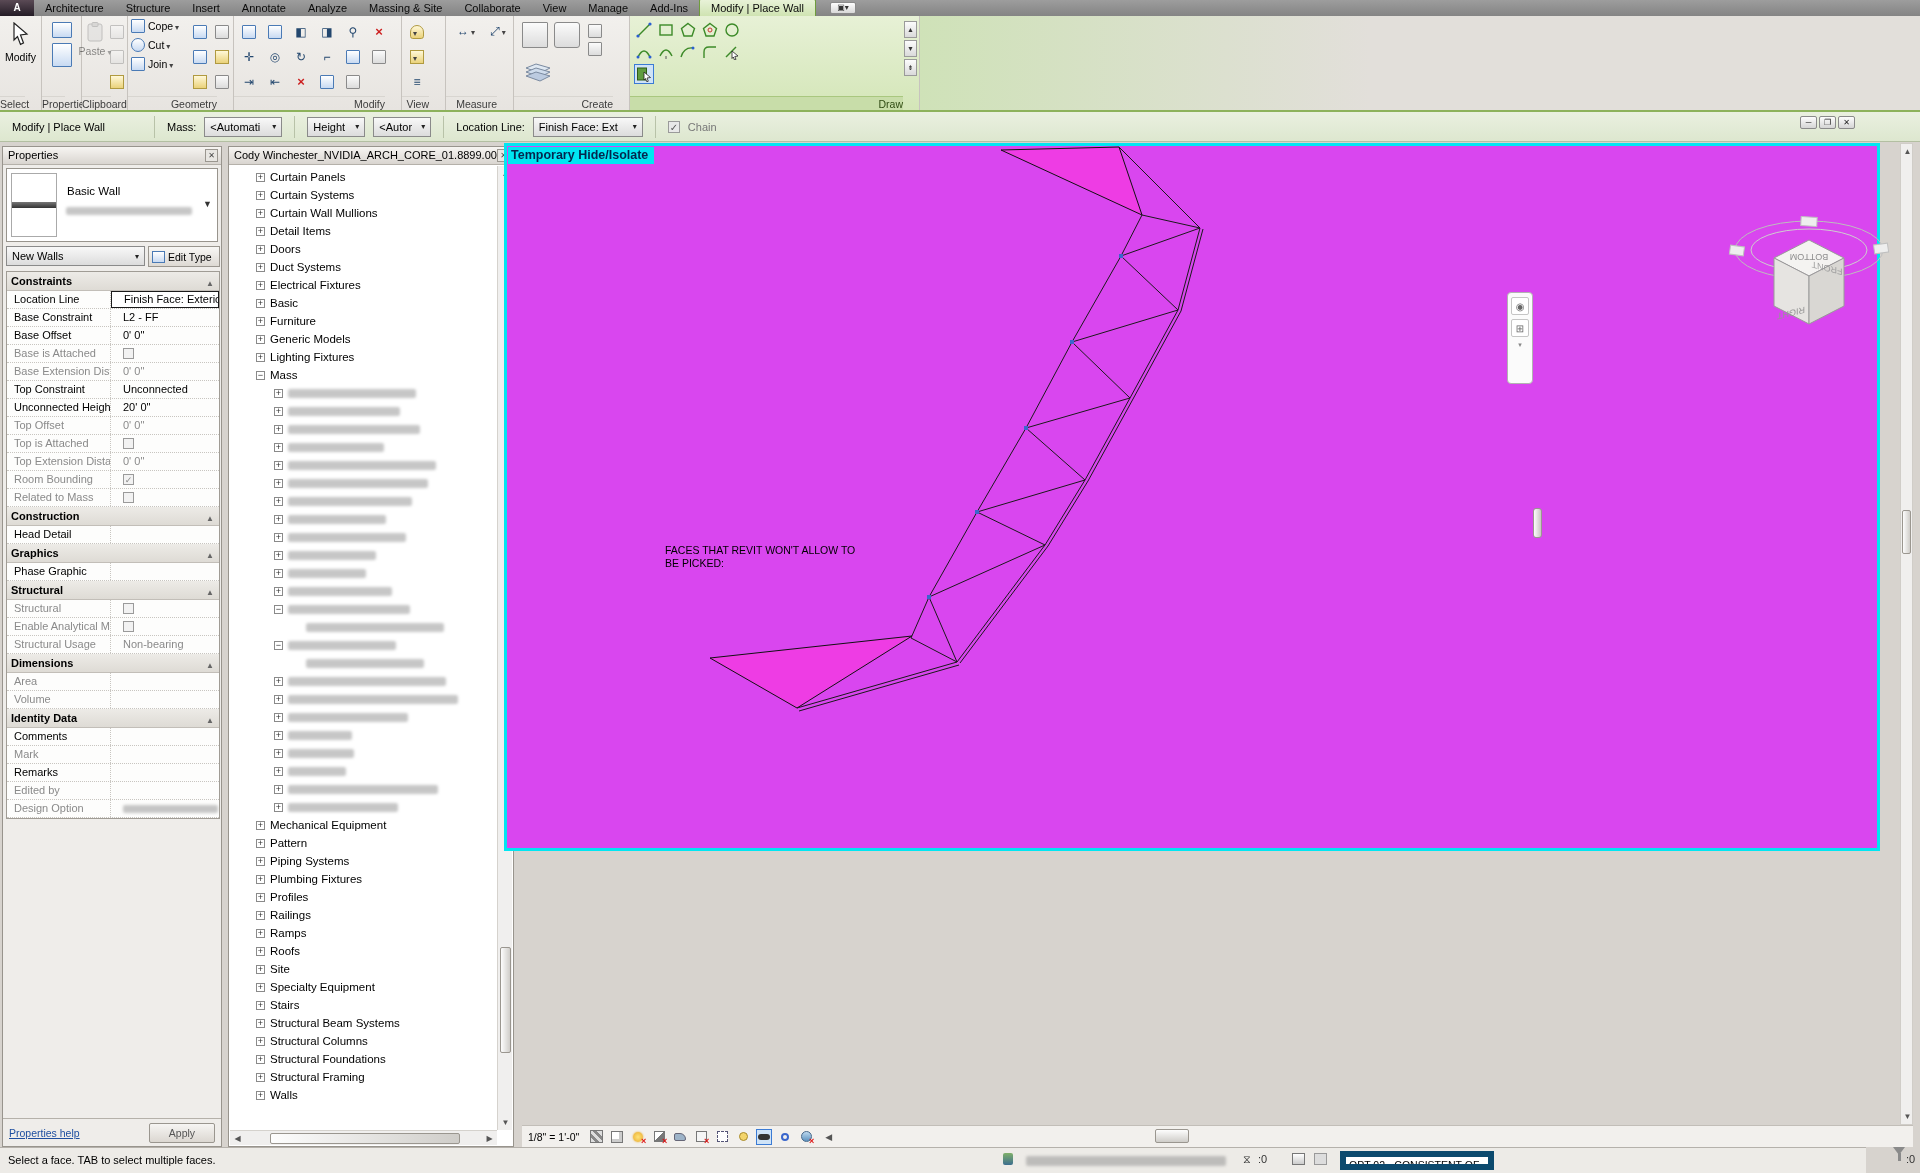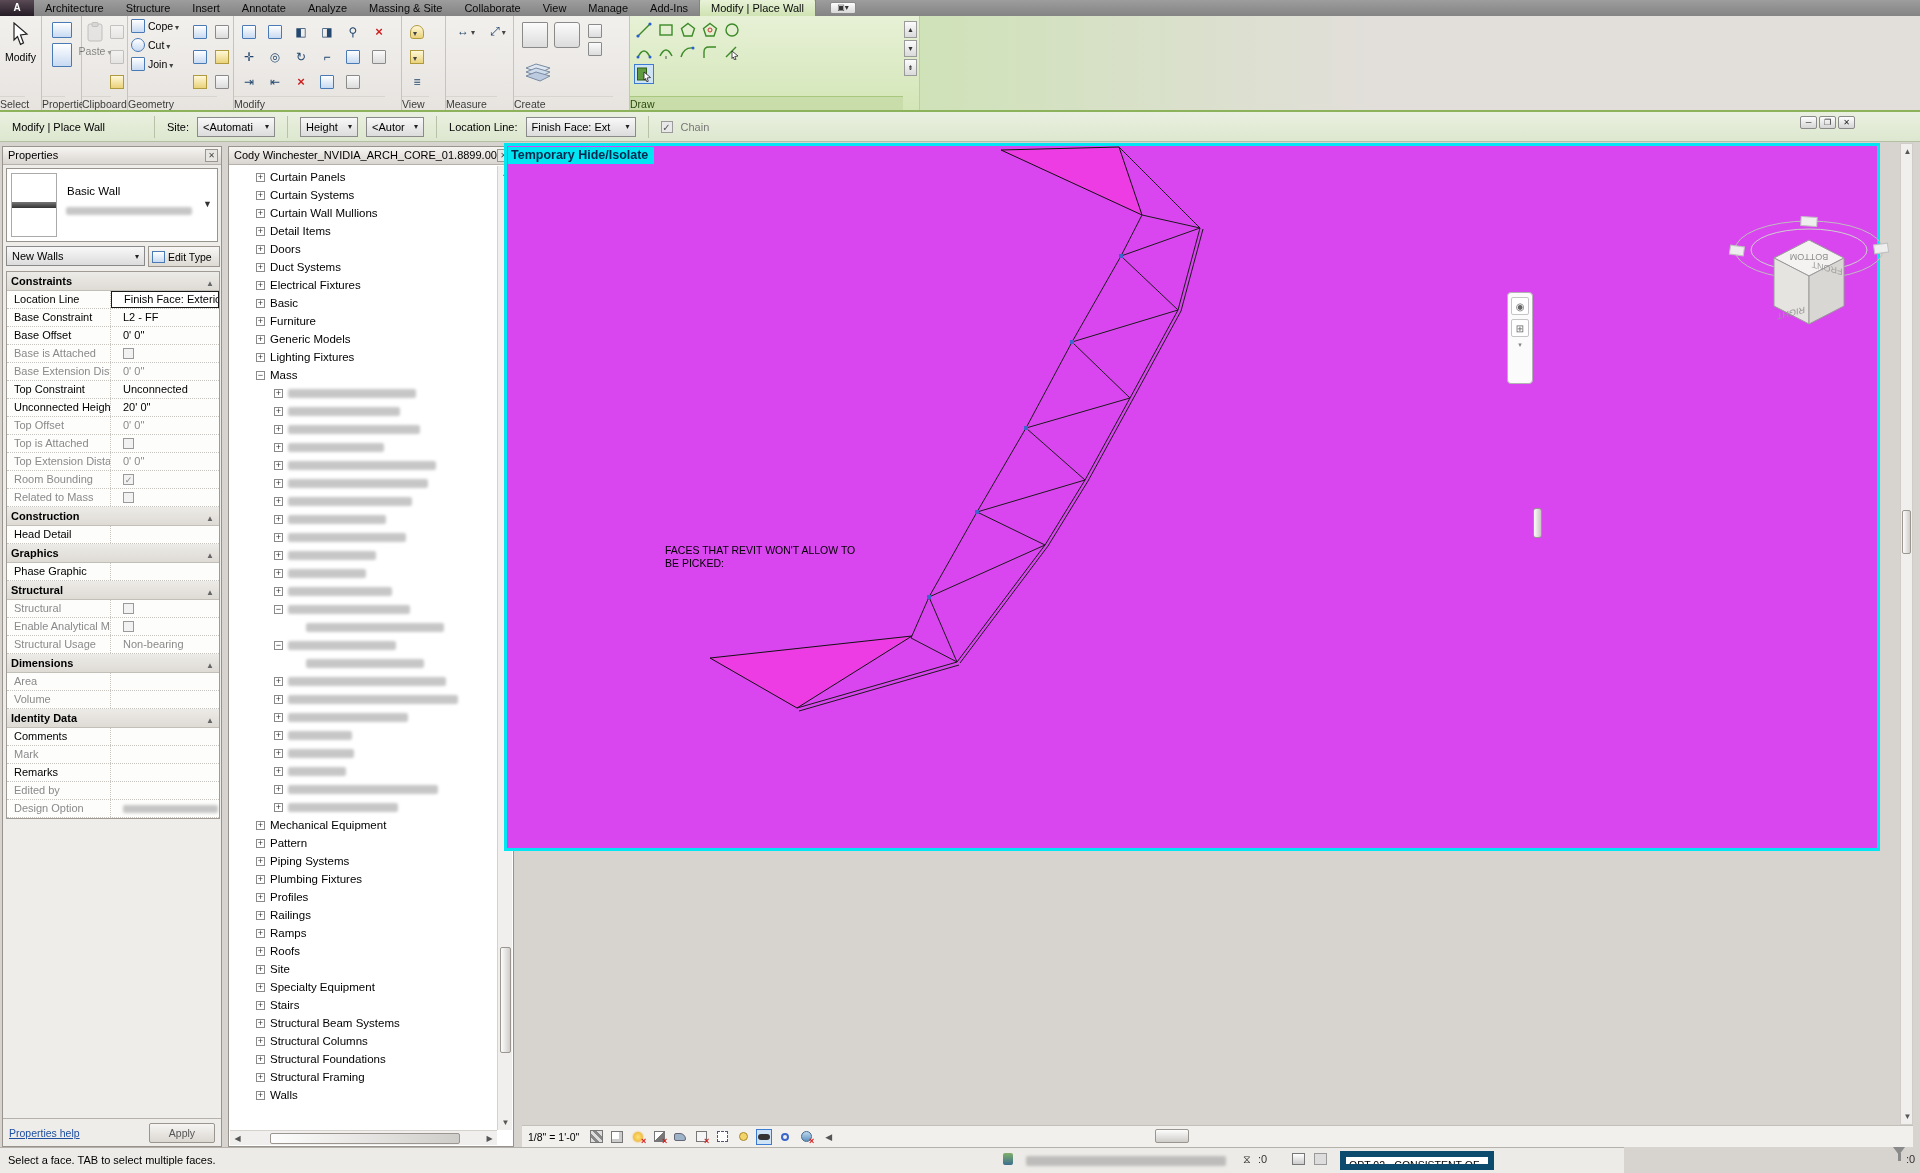--- a/index.html
+++ b/index.html
@@ -9,21 +9,21 @@
 
 .tabbar{position:absolute;left:0;top:0;width:1920px;height:16px;background:linear-gradient(#9d9d9d,#848484);display:flex;align-items:flex-end}
 .appbtn{width:34px;height:16px;background:linear-gradient(#5a4a55,#241c26);color:#fff;font-weight:bold;text-align:center;line-height:16px;font-size:10px}
 .tab{padding:1px 11px;line-height:14px;font-size:11px;color:#0a0a0a;white-space:nowrap}
 .tab.active{background:linear-gradient(#e8f2d8,#cfe3b2);border:1px solid #6f9c3d;border-bottom:none;border-radius:2px 2px 0 0}
 .ribtoggle{margin-left:14px;width:26px;height:12px;margin-bottom:2px;background:linear-gradient(#fdfdfd,#d8d8d8);border:1px solid #8a8a8a;border-radius:2px;font-size:8px;line-height:10px;text-align:center;color:#333}
 
 
 .ribbon{position:absolute;left:0;top:16px;width:1920px;height:96px;background:linear-gradient(#f2f0ed,#e7e4e0);border-bottom:2px solid #8db25c;display:flex}
 .rpanel{position:relative;height:94px;border-right:1px solid #c7c3be;background:linear-gradient(#f2f0ed,#e7e4e0)}
-.plabel{position:absolute;bottom:0;left:0;right:16px;height:14px;line-height:14px;text-align:left;font-size:10.5px;color:#3c3c3c;border-top:1px solid #d8d5d0}
+.plabel{position:absolute;bottom:0;left:0;right:16px;height:14px;line-height:14px;text-align:right;font-size:10.5px;color:#3c3c3c;border-top:1px solid #d8d5d0}
 .bigbtn{display:flex;flex-direction:column;align-items:center;justify-content:flex-start;padding-top:6px;gap:3px;height:80px;cursor:default}
 .bigbtn span{font-size:10.5px}
 .pressed{border:1px solid #3b7bd4;background:#cfe3f7;border-radius:2px}
 .grayed{opacity:.45}
 .srow{display:flex;align-items:center;gap:3px;height:19px;padding-left:3px;font-size:10.5px;white-space:nowrap}
 .dd::after{content:"▾";font-size:8px;color:#444;margin-left:2px}
 .g{display:inline-block;width:14px;height:14px}
 .gb{border:1px solid #4a7ab5;background:linear-gradient(#fff,#c8daf2);border-radius:1px}
 .gg{border:1px solid #8a8a8a;background:linear-gradient(#fbfbfb,#dcdcdc);border-radius:1px}
 .gy{border:1px solid #b09a40;background:linear-gradient(#fff8d8,#ead27a)}
@@ -96,21 +96,21 @@
 .floatthumb{position:absolute;left:1026px;top:362px;width:9px;height:30px;background:linear-gradient(90deg,#fdfdfd,#c9c6c2);border:1px solid #9a968f;border-radius:3px}
 .cvsb{position:absolute;left:1900px;top:143px;width:13px;height:982px;background:#f0efee;border:1px solid #d0cdc8}
 .vcb{position:absolute;left:522px;top:1125px;width:1391px;height:22px;background:#f2f0ed;border-top:1px solid #c2beb8;display:flex;align-items:center;gap:5px;padding-left:6px}
 .vcb .scale{font-size:10.5px;white-space:nowrap;margin-right:4px}
 .vic{width:16px;height:16px;border:1px solid transparent;display:flex;align-items:center;justify-content:center;position:relative;font-size:10px}
 .vic.pressedv{border:1px solid #3b7bd4;background:#cfe3f7}
 .redmark{position:absolute;right:-1px;bottom:-2px;color:#d11;font-size:9px;font-weight:bold}
 .hthumb{position:absolute;left:633px;top:3px;width:34px;height:14px;background:linear-gradient(#fdfdfd,#cfcdc9);border:1px solid #9a968f;border-radius:2px}
 
 
-.sbar{position:absolute;left:0;top:1147px;width:1624px;height:26px;background:#edebe7;border-top:1px solid #b5b1ab}
+.sbar{position:absolute;left:0;top:1147px;width:1866px;height:26px;background:#edebe7;border-top:1px solid #b5b1ab}
 .smsg{position:absolute;left:8px;top:6px;font-size:11px}
 .scombo{position:absolute;left:1340px;top:3px;width:154px;height:19px;background:#fff;border:6px solid #0c4a6e;font-size:10.5px;line-height:17px;padding:0 3px;white-space:nowrap;overflow:hidden}
 .scombo::after{content:"▾";position:absolute;right:3px;top:1px;font-size:8px;color:#333}
 .sic{position:absolute;top:5px;font-size:11px;color:#333}
 .funnel{width:0;height:0;border-left:6px solid transparent;border-right:6px solid transparent;border-top:8px solid #8a8a8a;position:relative}
 .funnel::after{content:"";position:absolute;left:-1.5px;top:-2px;width:3px;height:8px;background:#8a8a8a}
 
 
 svg{display:block}
 </style>
@@ -334,21 +334,21 @@
       </div>
       <div class="plabel">Draw</div>
     </div>
 
     <div class="ribbonfade"></div>
   </div>
 
   <div class="obar">
     <span style="width:130px">Modify | Place Wall</span>
     <span class="osep"></span>
-    <span>Site:</span>
+    <span>Mass:</span>
     <span class="combo" style="width:78px">&lt;Automati</span>
     <span class="osep"></span>
     <span class="combo" style="width:58px">Height</span>
     <span class="combo" style="width:58px">&lt;Autor</span>
     <span class="osep"></span>
     <span>Location Line:</span>
     <span class="combo" style="width:110px">Finish Face: Ext</span>
     <span class="osep"></span>
     <span class="chk">✓</span>
     <span style="color:#777">Chain</span>

